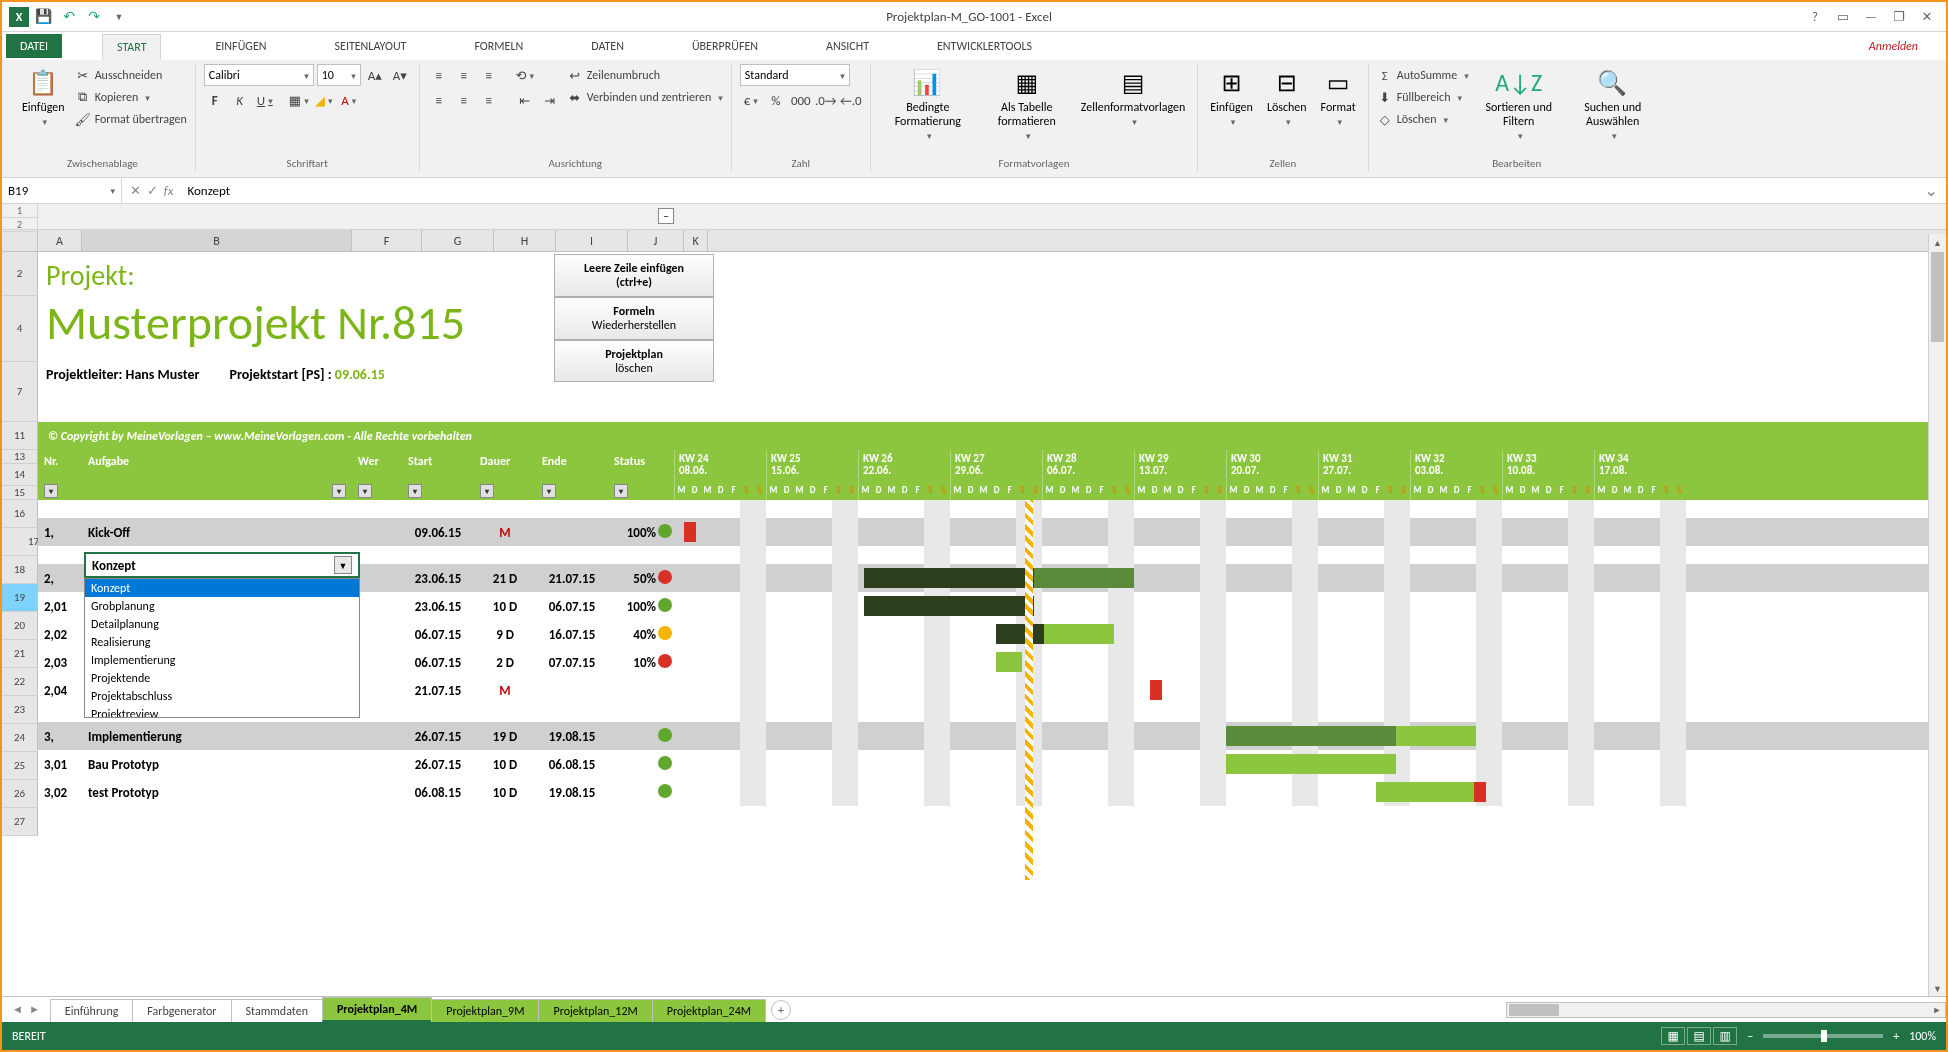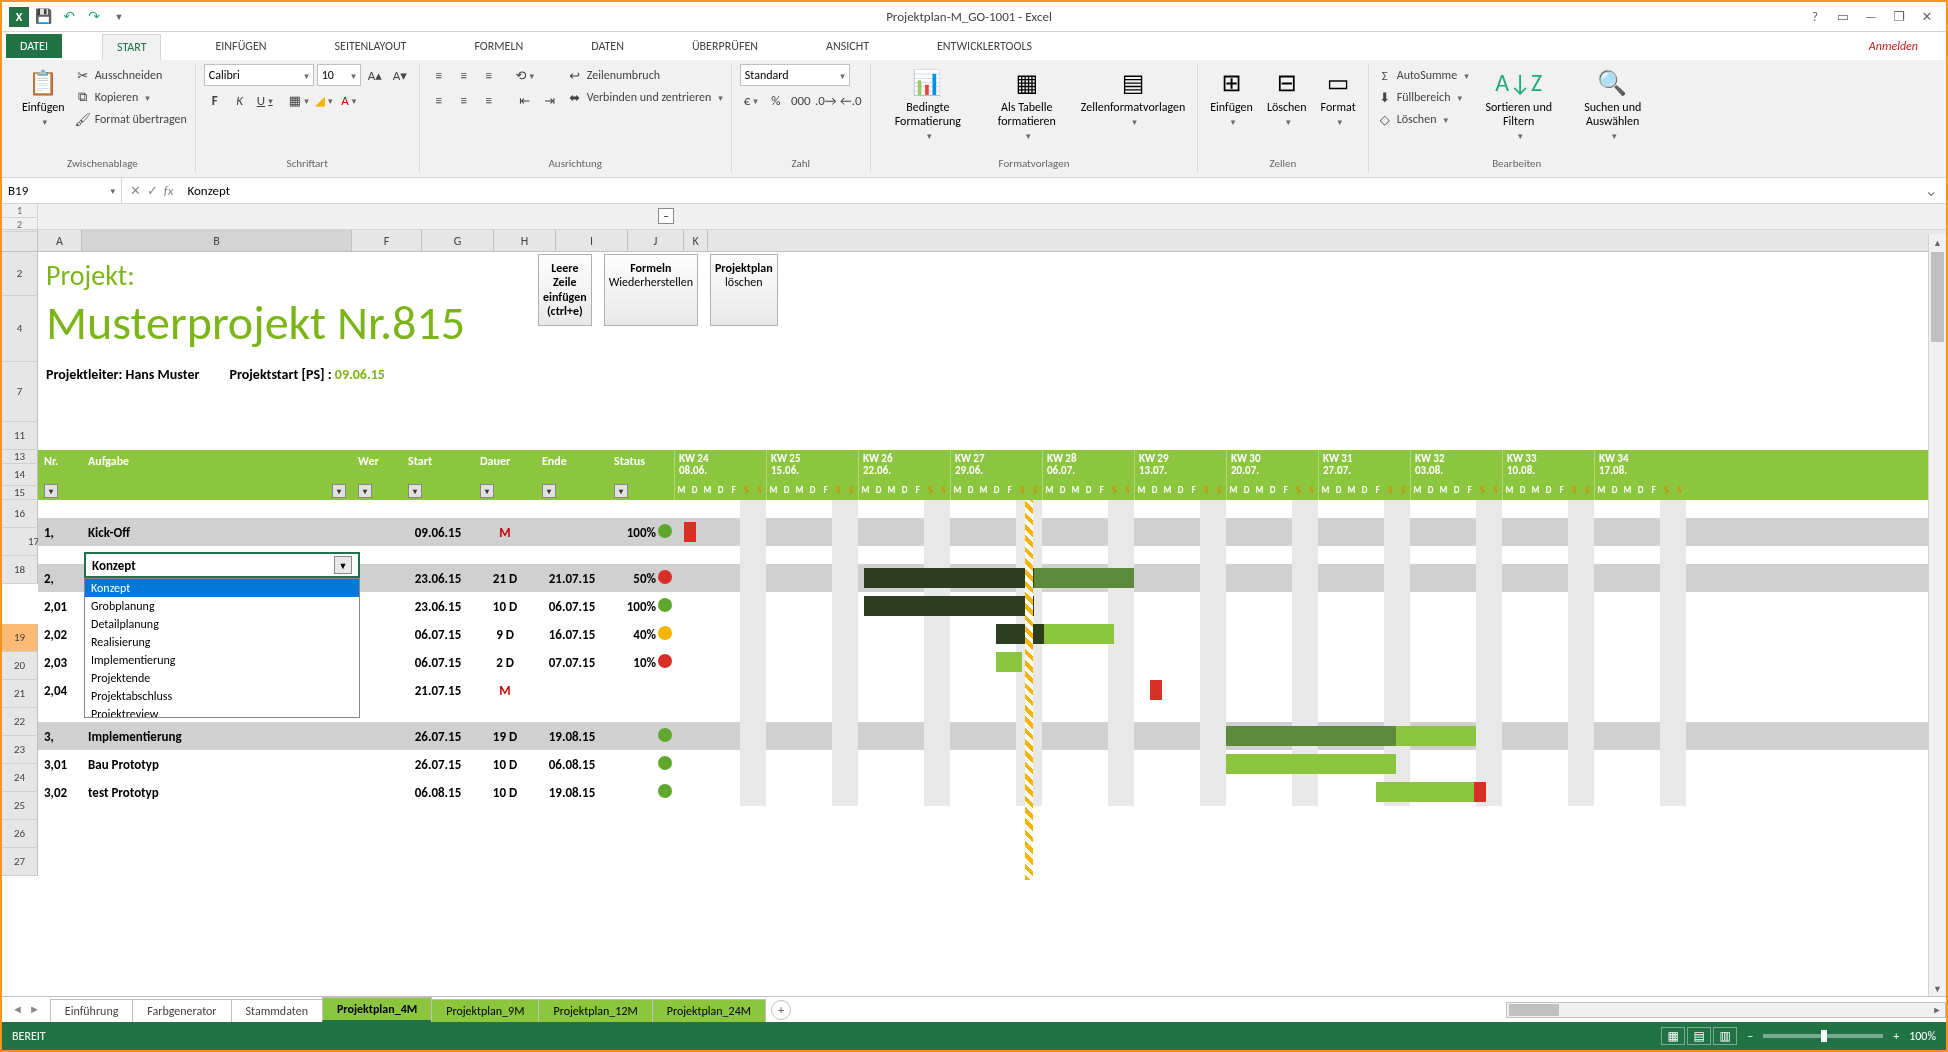--- a/index.html
+++ b/index.html
@@ -56,21 +56,21 @@
 
 
 .grid { position: relative; height: 630px; overflow: hidden; background: #fff; }
 
 
 .proj-header { position: absolute; left: 36px; top: 0; width: 620px; height: 170px; background: #fff; }
 .proj-label { color: #7cb518; font-size: 28px; padding: 6px 8px 0; }
 .proj-name { color: #7cb518; font-size: 48px; font-weight: 500; padding: 0 8px 10px; }
 .proj-meta { display: flex; gap: 30px; padding: 4px 8px; font-size: 14px; font-weight: bold; }
 .proj-meta .ps { color:#7cb518;}
-.side-buttons { position:absolute; left:500px; top:2px; width:160px; display:flex; gap:12px;}
+.side-buttons { position:absolute; left:516px; top:2px; width:160px; display:flex; flex-direction:column; gap:0;}
 .side-btn { border:1px solid #b0b0b0; background:linear-gradient(#fefefe,#e8e8e8); font-size:12px; padding:6px 4px; text-align:center; font-weight:bold; line-height:1.2;}
 
 .copyright-row { position:absolute; left:36px; top:170px; right:0; height:28px; background:#8cc63f; color:#fff; font-size:12px; font-style:italic; font-weight:bold; display:flex; align-items:center; padding-left:10px;}
 
 
 .tbl-hdr { position:absolute; left:36px; top:198px; right:0; height:50px; background:#8cc63f; display:flex; color:#fff; font-size:12px; font-weight:bold; }
 .tbl-hdr .th { display:flex; flex-direction:column; justify-content:space-between; padding:4px 6px 2px;}
 .tbl-hdr .filter { width:14px; height:14px; background:#e0e0e0; border:1px solid #888; font-size:8px; color:#333; display:flex; align-items:center; justify-content:center; align-self:flex-start;}
 .th.nr{width:44px}.th.task{width:270px}.th.wer{width:50px}.th.start{width:72px}.th.dauer{width:62px}.th.ende{width:72px}.th.status{width:66px}
 .kw-cols { flex:1; display:flex; }
@@ -136,21 +136,21 @@
 .statusbar .ready{flex:0 0 auto;}
 .statusbar .right{margin-left:auto; display:flex; align-items:center; gap:10px;}
 .view-btns{display:flex; gap:2px;}
 .view-btn{width:24px;height:18px;border:1px solid rgba(255,255,255,0.4);display:flex;align-items:center;justify-content:center;}
 .zoom-slider{width:120px;height:4px;background:rgba(255,255,255,0.4);position:relative;}
 .zoom-slider .zt{position:absolute;left:58px;top:-4px;width:6px;height:12px;background:#fff;}
 
 
 .rowhdrs { position:absolute; left:0; top:0; width:36px;}
 .rowhdrs .rh{height:26px; background:#e6e6e6; border-bottom:1px solid #d0d0d0; border-right:1px solid #c0c0c0; font-size:11px; color:#444; display:flex; align-items:center; justify-content:center;}
-.rowhdrs .rh.sel{background:#fdba74;margin-top:40px;}
+.rowhdrs .rh.sel{background:#7dd3fc;}
 
 .vscroll { position:absolute; right:0; top:232px; bottom:54px; width:18px; background:#f0f0f0; border-left:1px solid #d0d0d0;}
 .vscroll .vthumb{position:absolute; top:18px; left:2px; right:2px; height:90px; background:#c0c0c0;}
 .vscroll .va{position:absolute;left:0;right:0;height:16px;display:flex;align-items:center;justify-content:center;font-size:9px;color:#666;}
 .vscroll .va.t{top:0;} .vscroll .va.b{bottom:0;}
 </style>
 </head>
 <body>
 
 <div class="titlebar">
@@ -441,20 +441,21 @@
       <span>Projektleiter: Hans Muster</span>
       <span><span>Projektstart [PS] :</span> <span class="ps">09.06.15</span></span>
     </div>
     <div class="side-buttons">
       <div class="side-btn"><span>Leere Zeile einfügen</span><br><span>(ctrl+e)</span></div>
       <div class="side-btn"><span>Formeln</span><br><span style="font-weight:normal">Wiederherstellen</span></div>
       <div class="side-btn"><span>Projektplan</span><br><span style="font-weight:normal">löschen</span></div>
     </div>
   </div>
 
+  <div class="copyright-row">© Copyright by MeineVorlagen – www.MeineVorlagen.com - Alle Rechte vorbehalten</div>
 
   <div class="tbl-hdr">
     <div class="th nr">
         <span>Nr.</span>
         <div class="filter">▾</div>
       </div>
     <div class="th task">
         <span>Aufgabe</span>
         <div class="filter" style="align-self:flex-end">▾</div>
       </div>

